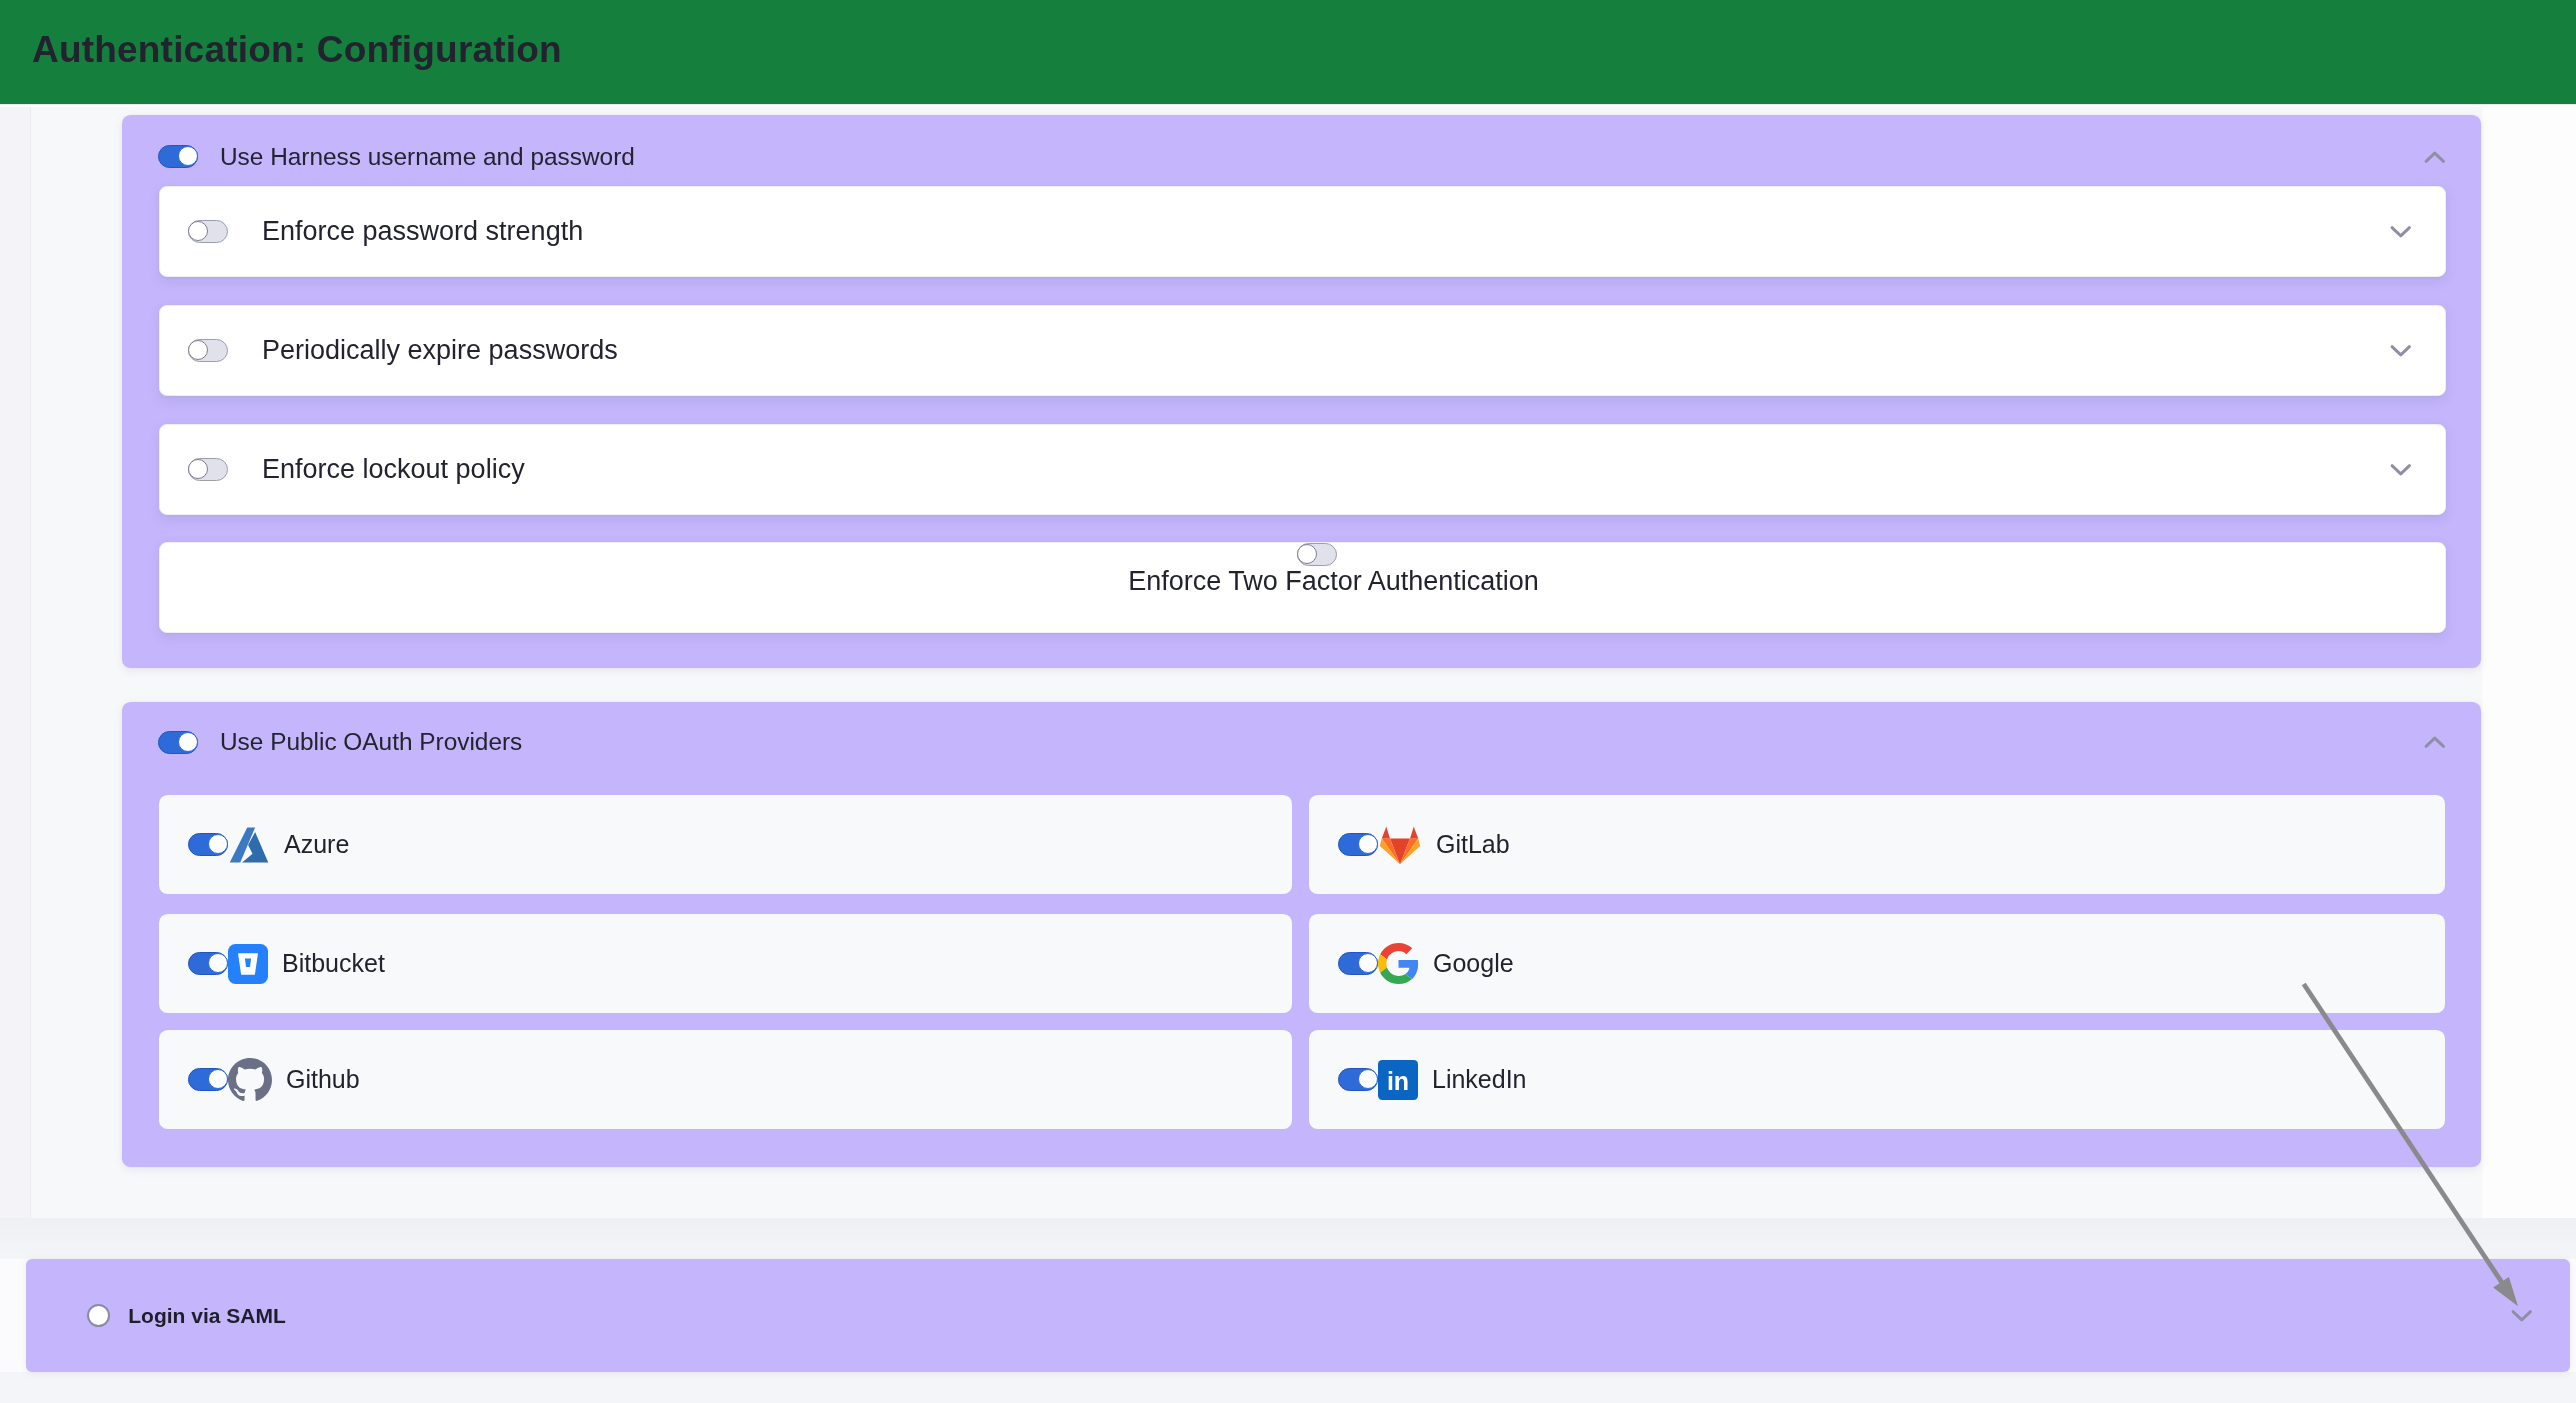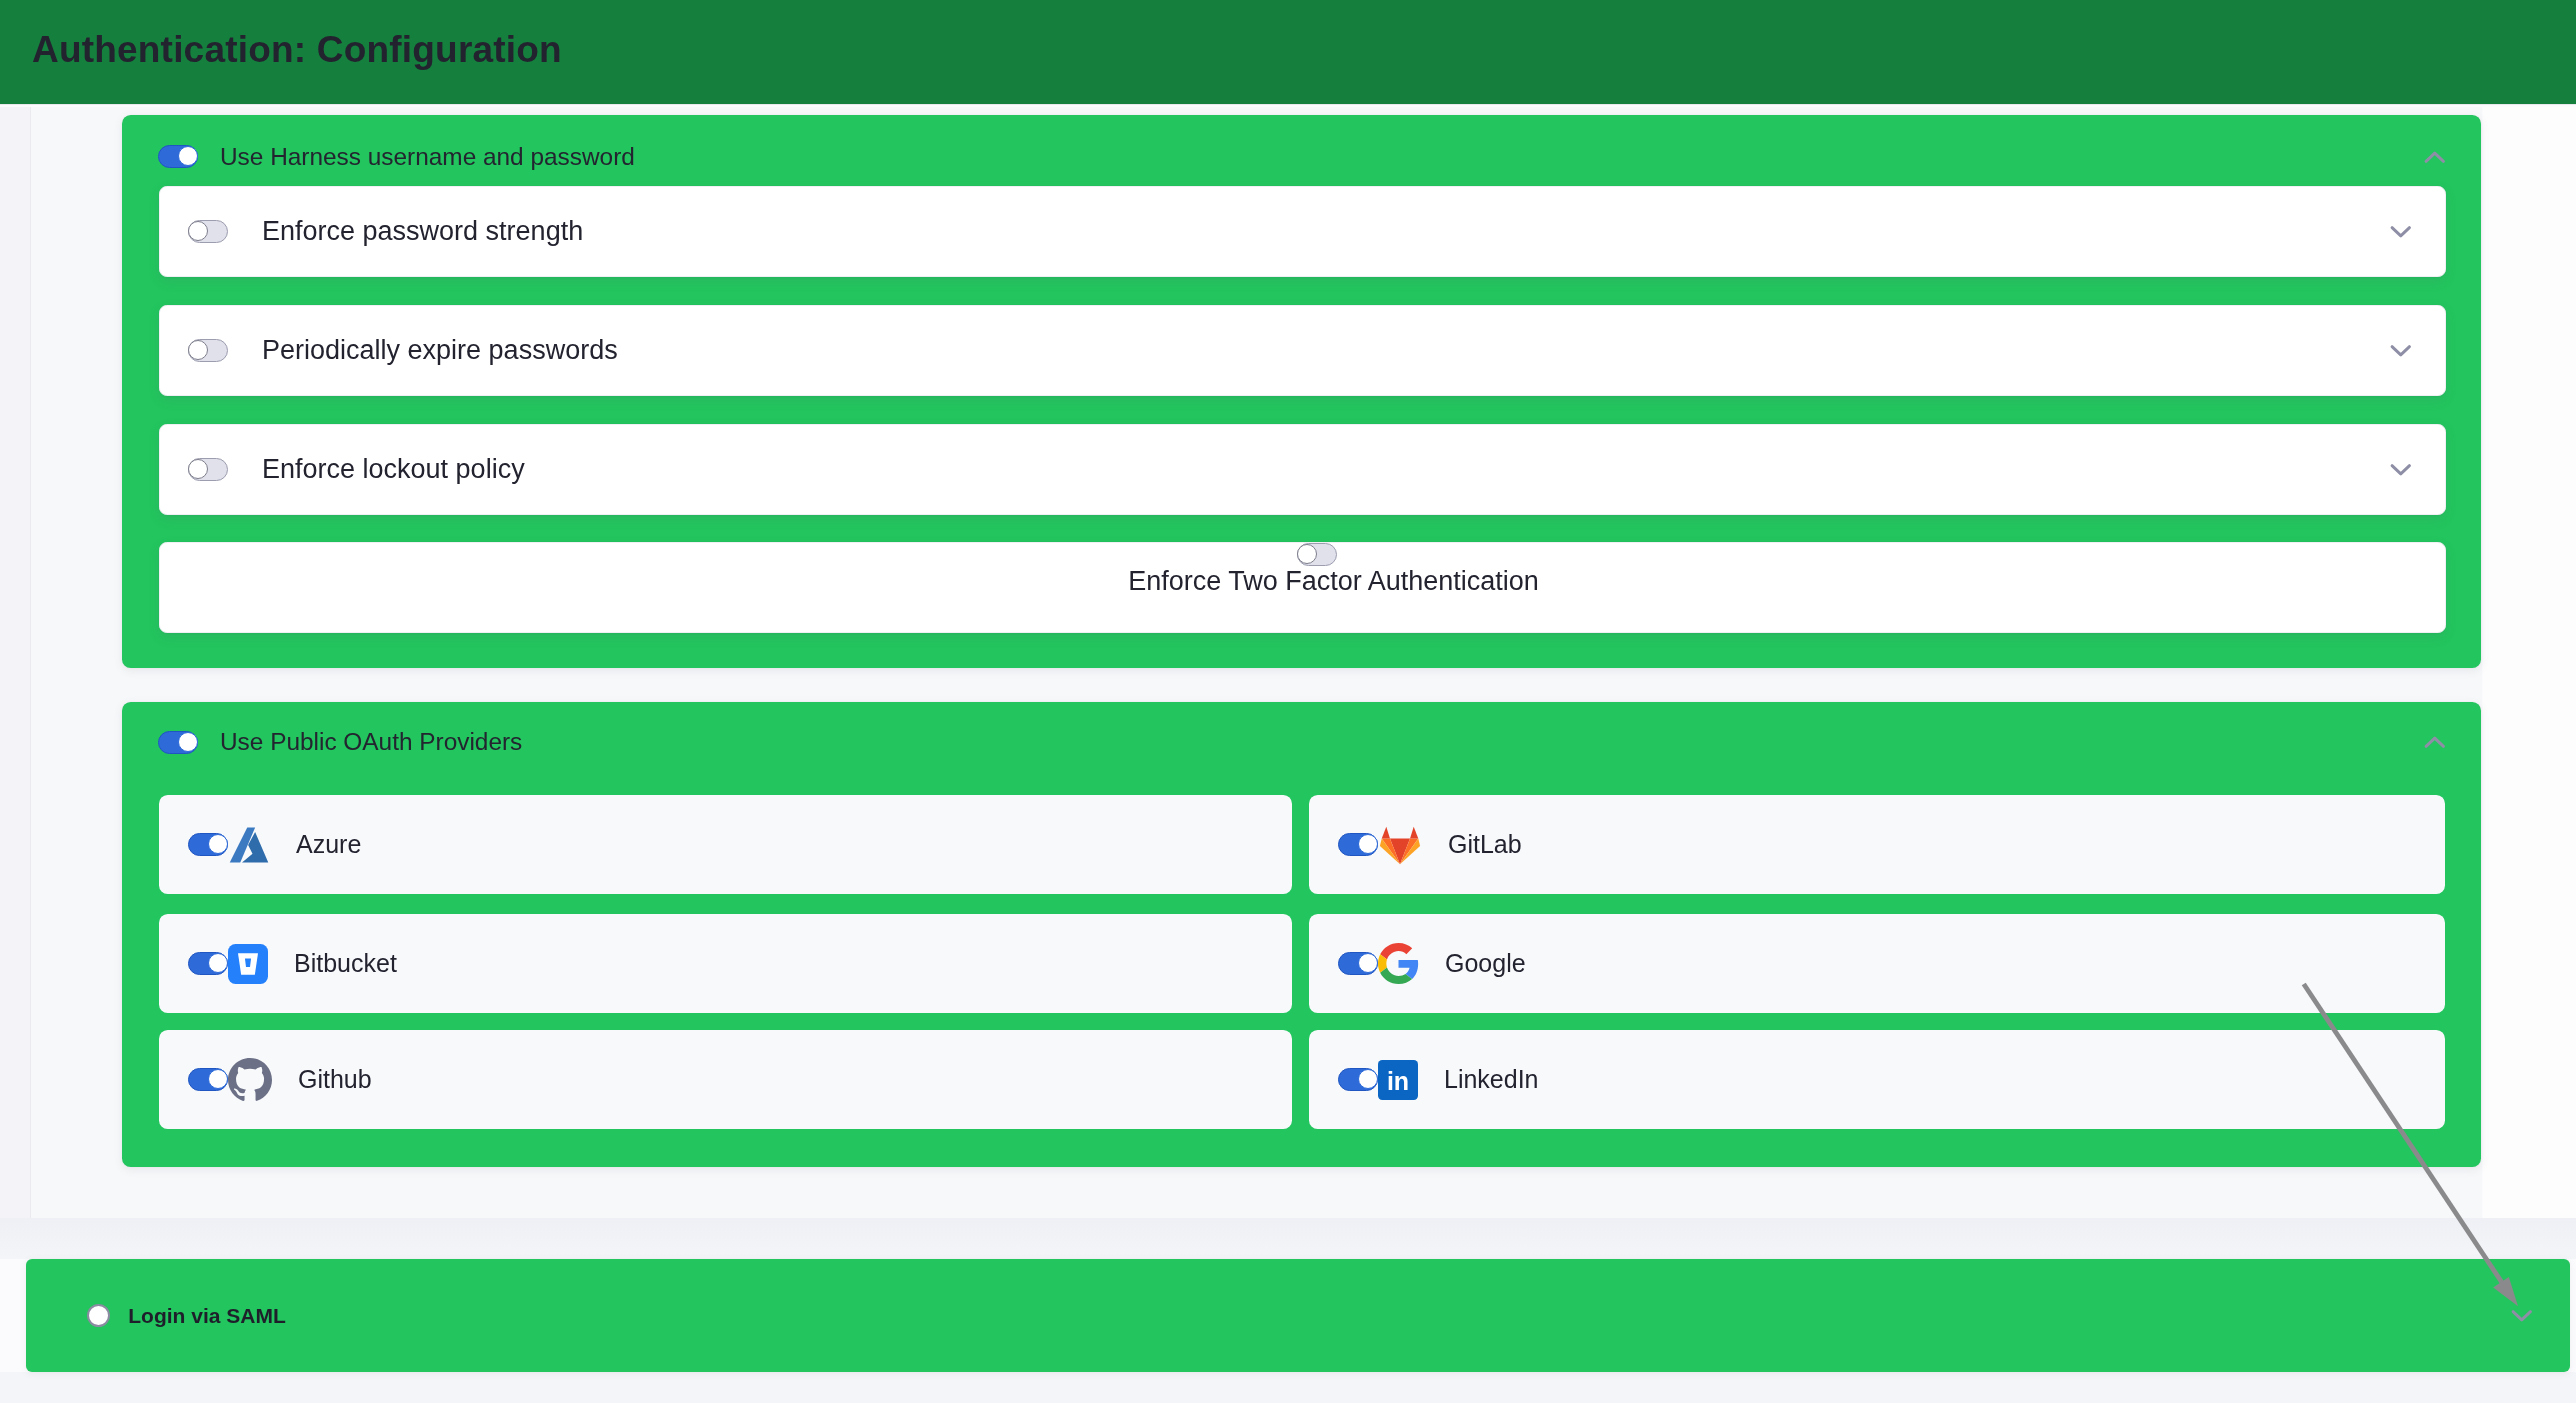--- a/index.html
+++ b/index.html
@@ -39,21 +39,21 @@
     position:absolute; left:0; top:1218px; width:2576px; height:41px;
     background:linear-gradient(#eff0f5,#f4f5f8);
   }
   .band-bottom {
     position:absolute; left:0; top:1372px; width:2576px; height:31px;
     background:#f4f5f8;
   }
 
   
   .card {
-    position:absolute; background:#22c55e; border-radius:8.7px;
+    position:absolute; background:#c4b5fd; border-radius:8.7px;
     box-shadow:0 0 1.7px rgba(40,41,61,.06), 0 2.6px 8.7px rgba(96,97,112,.10);
   }
   .card-auth  { left:122px; top:115px; width:2359px; height:553px; }
   .card-oauth { left:122px; top:702px; width:2359px; height:465px; }
   .card-saml  { left:26px;  top:1259px; width:2544px; height:113px; border-radius:6.1px;
                 box-shadow:0 0 1.7px rgba(40,41,61,.05), 0 1.7px 7px rgba(96,97,112,.08); }
 
   .section-head {
     position:absolute; left:36px; top:17.4px; right:28px; height:49px;
     display:flex; align-items:center;
@@ -72,21 +72,21 @@
   .sub-row .row-label { font-size:27px; margin-left:34px; }
   .row-chevron { position:absolute; right:33px; top:50%; transform:translateY(-50%);
     background:none; border:none; cursor:pointer; line-height:0; }
 
   
   .provider-row {
     position:absolute; height:99px; background:#f8f9fb; border-radius:8.7px;
     display:flex; align-items:center; padding-left:29px;
   }
   .provider-row .p-icon { line-height:0; }
-  .provider-row .p-label { font-size:25px; margin-left:26px; }
+  .provider-row .p-label { font-size:25px; margin-left:14px; }
   .col-left  { left:37px;  width:1133px; }
   .col-right { left:1187px; width:1136px; }
   .prow-0 { top:93px; }
   .prow-1 { top:212px; }
   .prow-2 { top:328px; }
 
   
   .toggle { position:relative; display:inline-block; width:40px; height:23px;
     border-radius:12.2px; flex:none; cursor:pointer; }
   .toggle .knob { position:absolute; top:0.9px; width:19px; height:19px;

